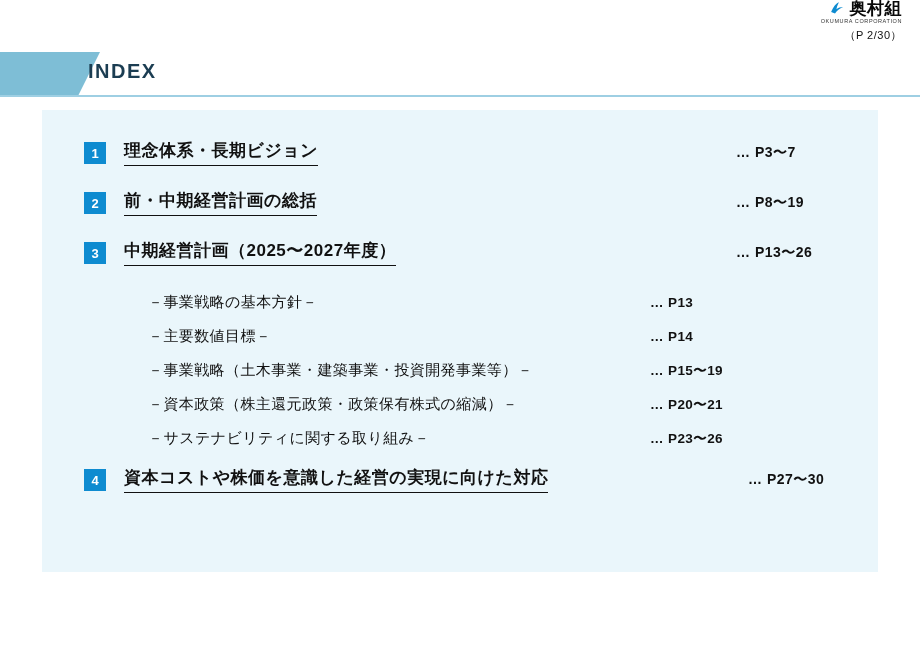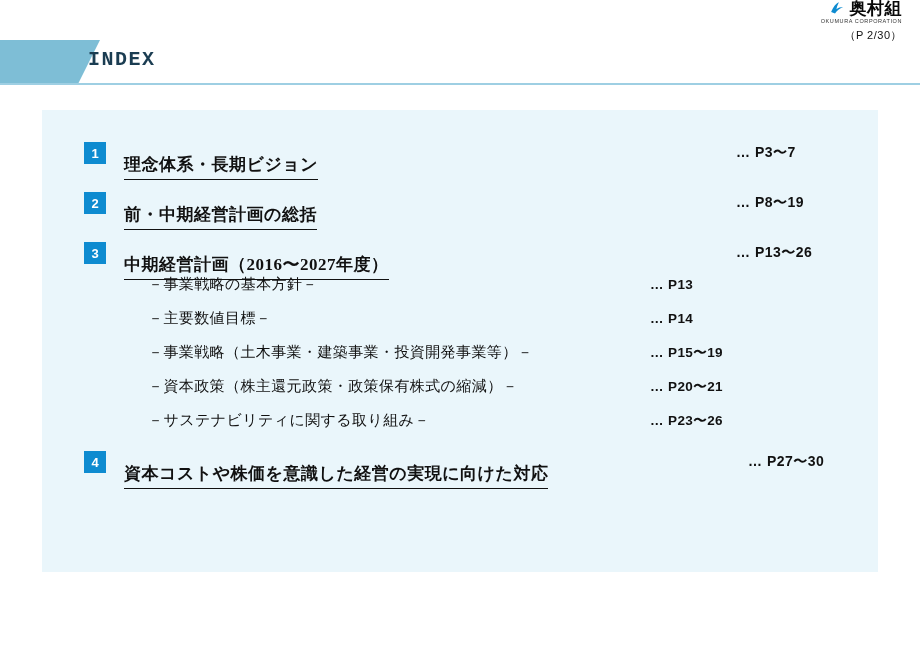--- a/index.html
+++ b/index.html
@@ -19,24 +19,23 @@
     position: relative;
     width: 920px;
     height: 650px;
     box-sizing: border-box;
   }
 
   
   .header {
     position: absolute;
     left: 0;
-    top: 40px;
+    top: 52px;
     width: 760px;
     height: 44px;
-    font-family: Liberation Mono, monospace;
   }
   .header-band {
     position: absolute;
     left: 0;
     top: 0;
     width: 100px;
     height: 44px;
     background: #7ebed6;
     clip-path: polygon(0 0, 100% 0, 78% 100%, 0 100%);
   }
@@ -138,30 +137,29 @@
     font-size: 13px;
     font-weight: bold;
     display: flex;
     align-items: center;
     justify-content: center;
   }
 
   .entry-label {
     position: absolute;
     left: 82px;
-    top: 14px;
+    top: 0;
     font-size: 17px;
     font-weight: bold;
     color: #111111;
     letter-spacing: 0.5px;
     border-bottom: 1.2px solid #111111;
     padding-bottom: 3px;
     line-height: 22px;
     white-space: nowrap;
-    font-family: Liberation Serif, serif;
   }
 
   .entry-page {
     position: absolute;
     top: 1px;
     font-size: 14px;
     font-weight: bold;
     color: #111111;
     letter-spacing: 0.5px;
     line-height: 22px;
@@ -224,24 +222,24 @@
           <div class="entry-label">理念体系・長期ビジョン</div>
           <div class="entry-page" style="left: 694px;">… P3〜7</div>
         </div>
         <div class="entry">
           <div class="num-box">2</div>
           <div class="entry-label">前・中期経営計画の総括</div>
           <div class="entry-page" style="left: 694px;">… P8〜19</div>
         </div>
         <div class="entry no-gap">
           <div class="num-box">3</div>
-          <div class="entry-label">中期経営計画（2016〜2027年度）</div>
+          <div class="entry-label">中期経営計画（2025〜2027年度）</div>
           <div class="entry-page" style="left: 694px;">… P13〜26</div>
         </div>
-        <div style="margin-top: 8px; margin-bottom: 16px;">
+        <div style="margin-top: 26px; margin-bottom: 16px;">
           <div class="sub">
             <div class="sub-label">－事業戦略の基本方針－</div>
             <div class="sub-page">… P13</div>
           </div>
           <div class="sub">
             <div class="sub-label">－主要数値目標－</div>
             <div class="sub-page">… P14</div>
           </div>
           <div class="sub">
             <div class="sub-label">－事業戦略（土木事業・建築事業・投資開発事業等）－</div>

